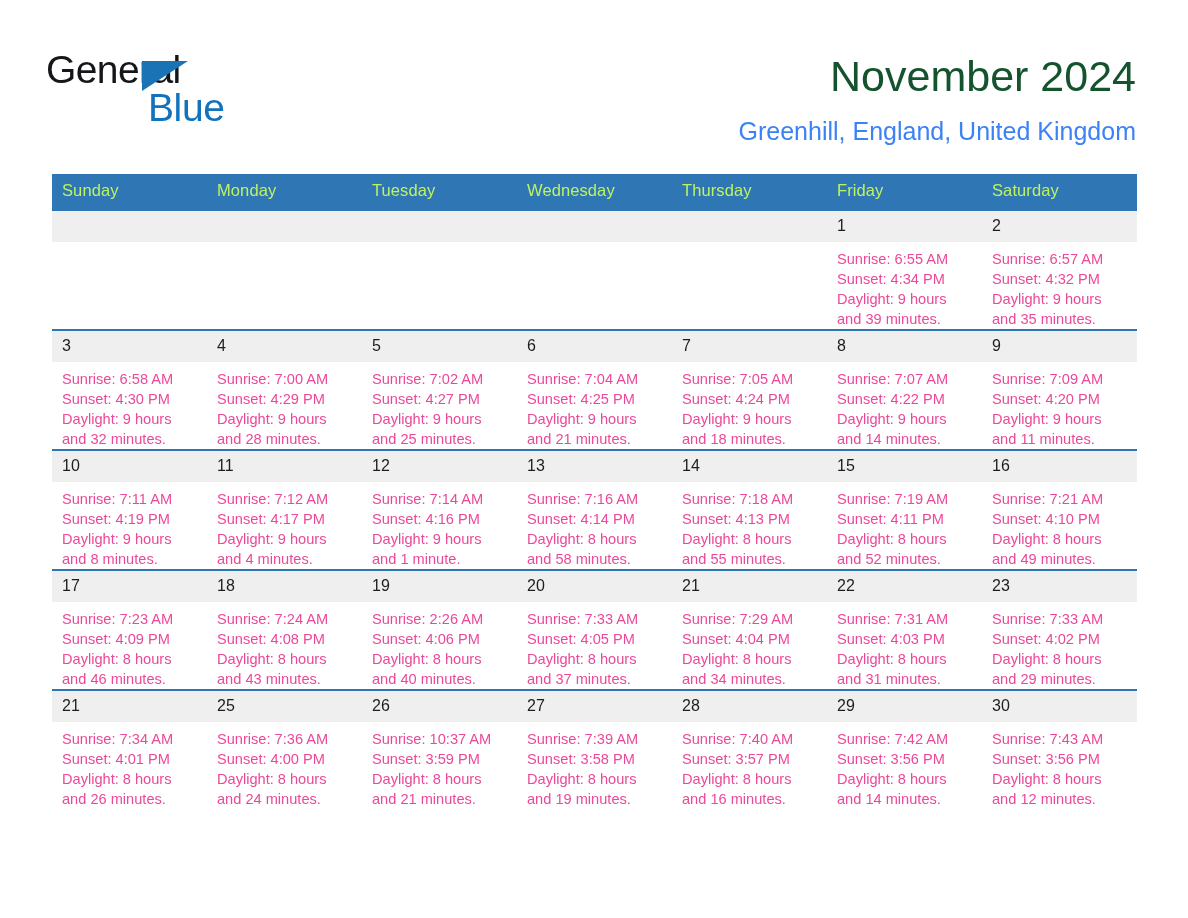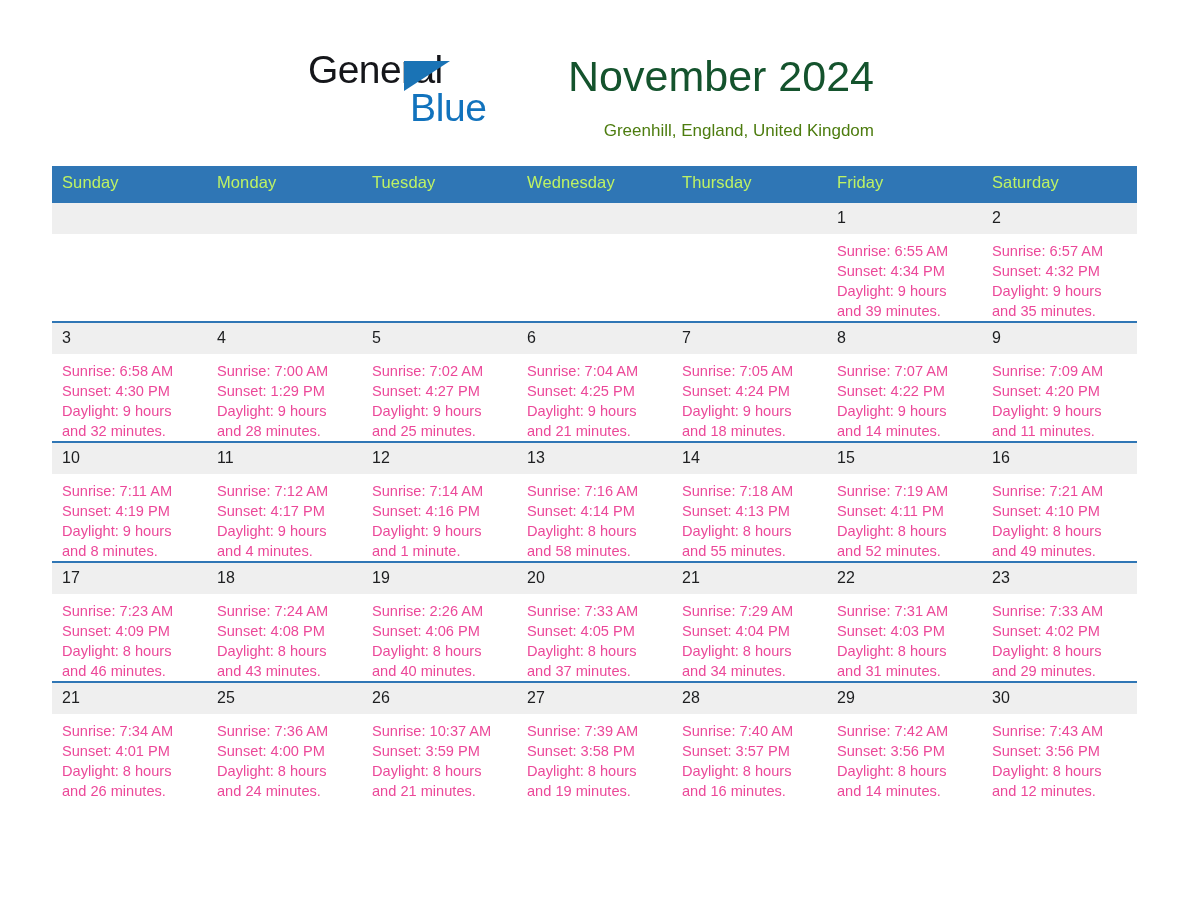--- a/index.html
+++ b/index.html
@@ -18,21 +18,21 @@
     position: relative;
     width: 1188px;
     height: 918px;
     box-sizing: border-box;
   }
 
   
   .header {
     display: flex;
     align-items: flex-start;
-    justify-content: center;
+    justify-content: space-between;
     padding: 48px 52px 0 46px;
     box-sizing: border-box;
   }
   .logo {
     position: relative;
     width: 260px;
     height: 84px;
     user-select: none;
   }
   .logo-general {
@@ -71,24 +71,24 @@
   }
   .month-title {
     font-size: 43px;
     line-height: 52px;
     font-weight: normal;
     color: #14532d;
     letter-spacing: 0px;
     margin: 0;
   }
   .location {
-    font-size: 17px;
+    font-size: 25px;
     line-height: 34px;
-    color: #4d7c0f;
-    margin: 12px 0 0 0;
+    color: #3b82f6;
+    margin: 12px 0 8px 0;
     font-weight: normal;
   }
 
   
   .calendar {
     margin: 18px 52px 0 52px;
     width: 1085px;
     border-collapse: collapse;
     table-layout: fixed;
   }
@@ -211,21 +211,21 @@
               <div>Sunrise: 6:58 AM</div>
               <div>Sunset: 4:30 PM</div>
               <div>Daylight: 9 hours</div>
               <div>and 32 minutes.</div>
             </div>
           </td>
           <td>
             <div class="daynum">4</div>
             <div class="cell-body">
               <div>Sunrise: 7:00 AM</div>
-              <div>Sunset: 1:29 PM</div>
+              <div>Sunset: 4:29 PM</div>
               <div>Daylight: 9 hours</div>
               <div>and 28 minutes.</div>
             </div>
           </td>
           <td>
             <div class="daynum">5</div>
             <div class="cell-body">
               <div>Sunrise: 7:02 AM</div>
               <div>Sunset: 4:27 PM</div>
               <div>Daylight: 9 hours</div>

